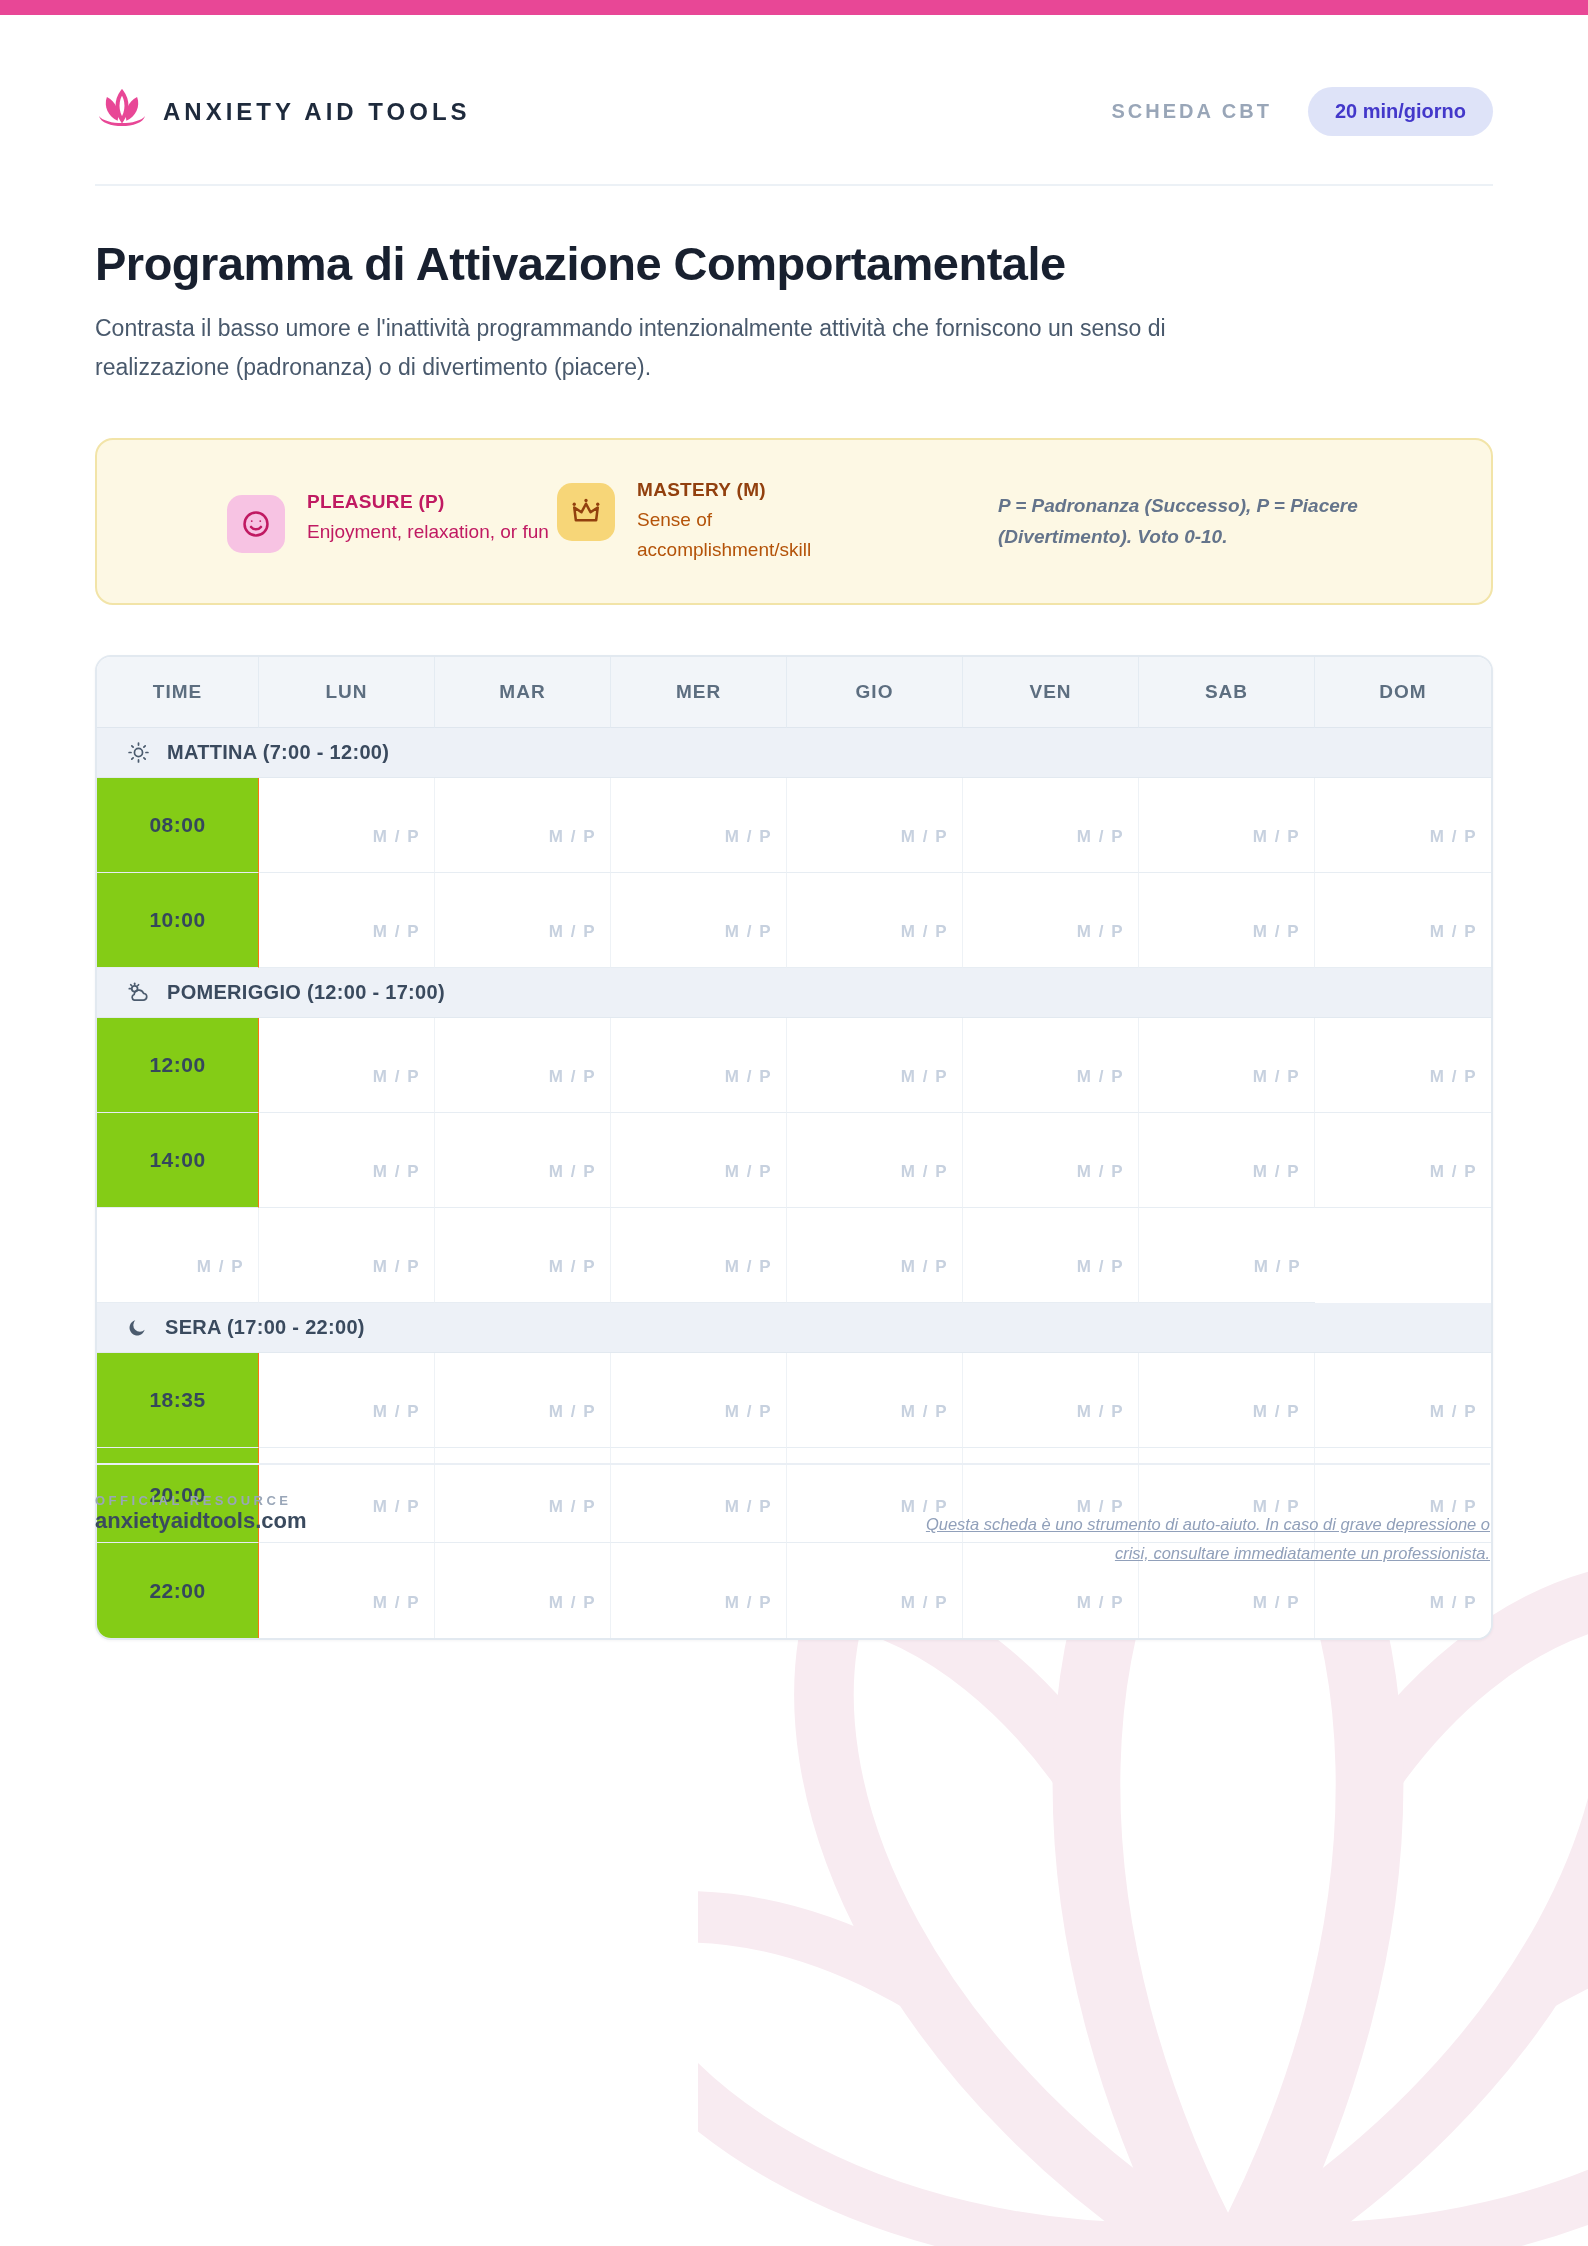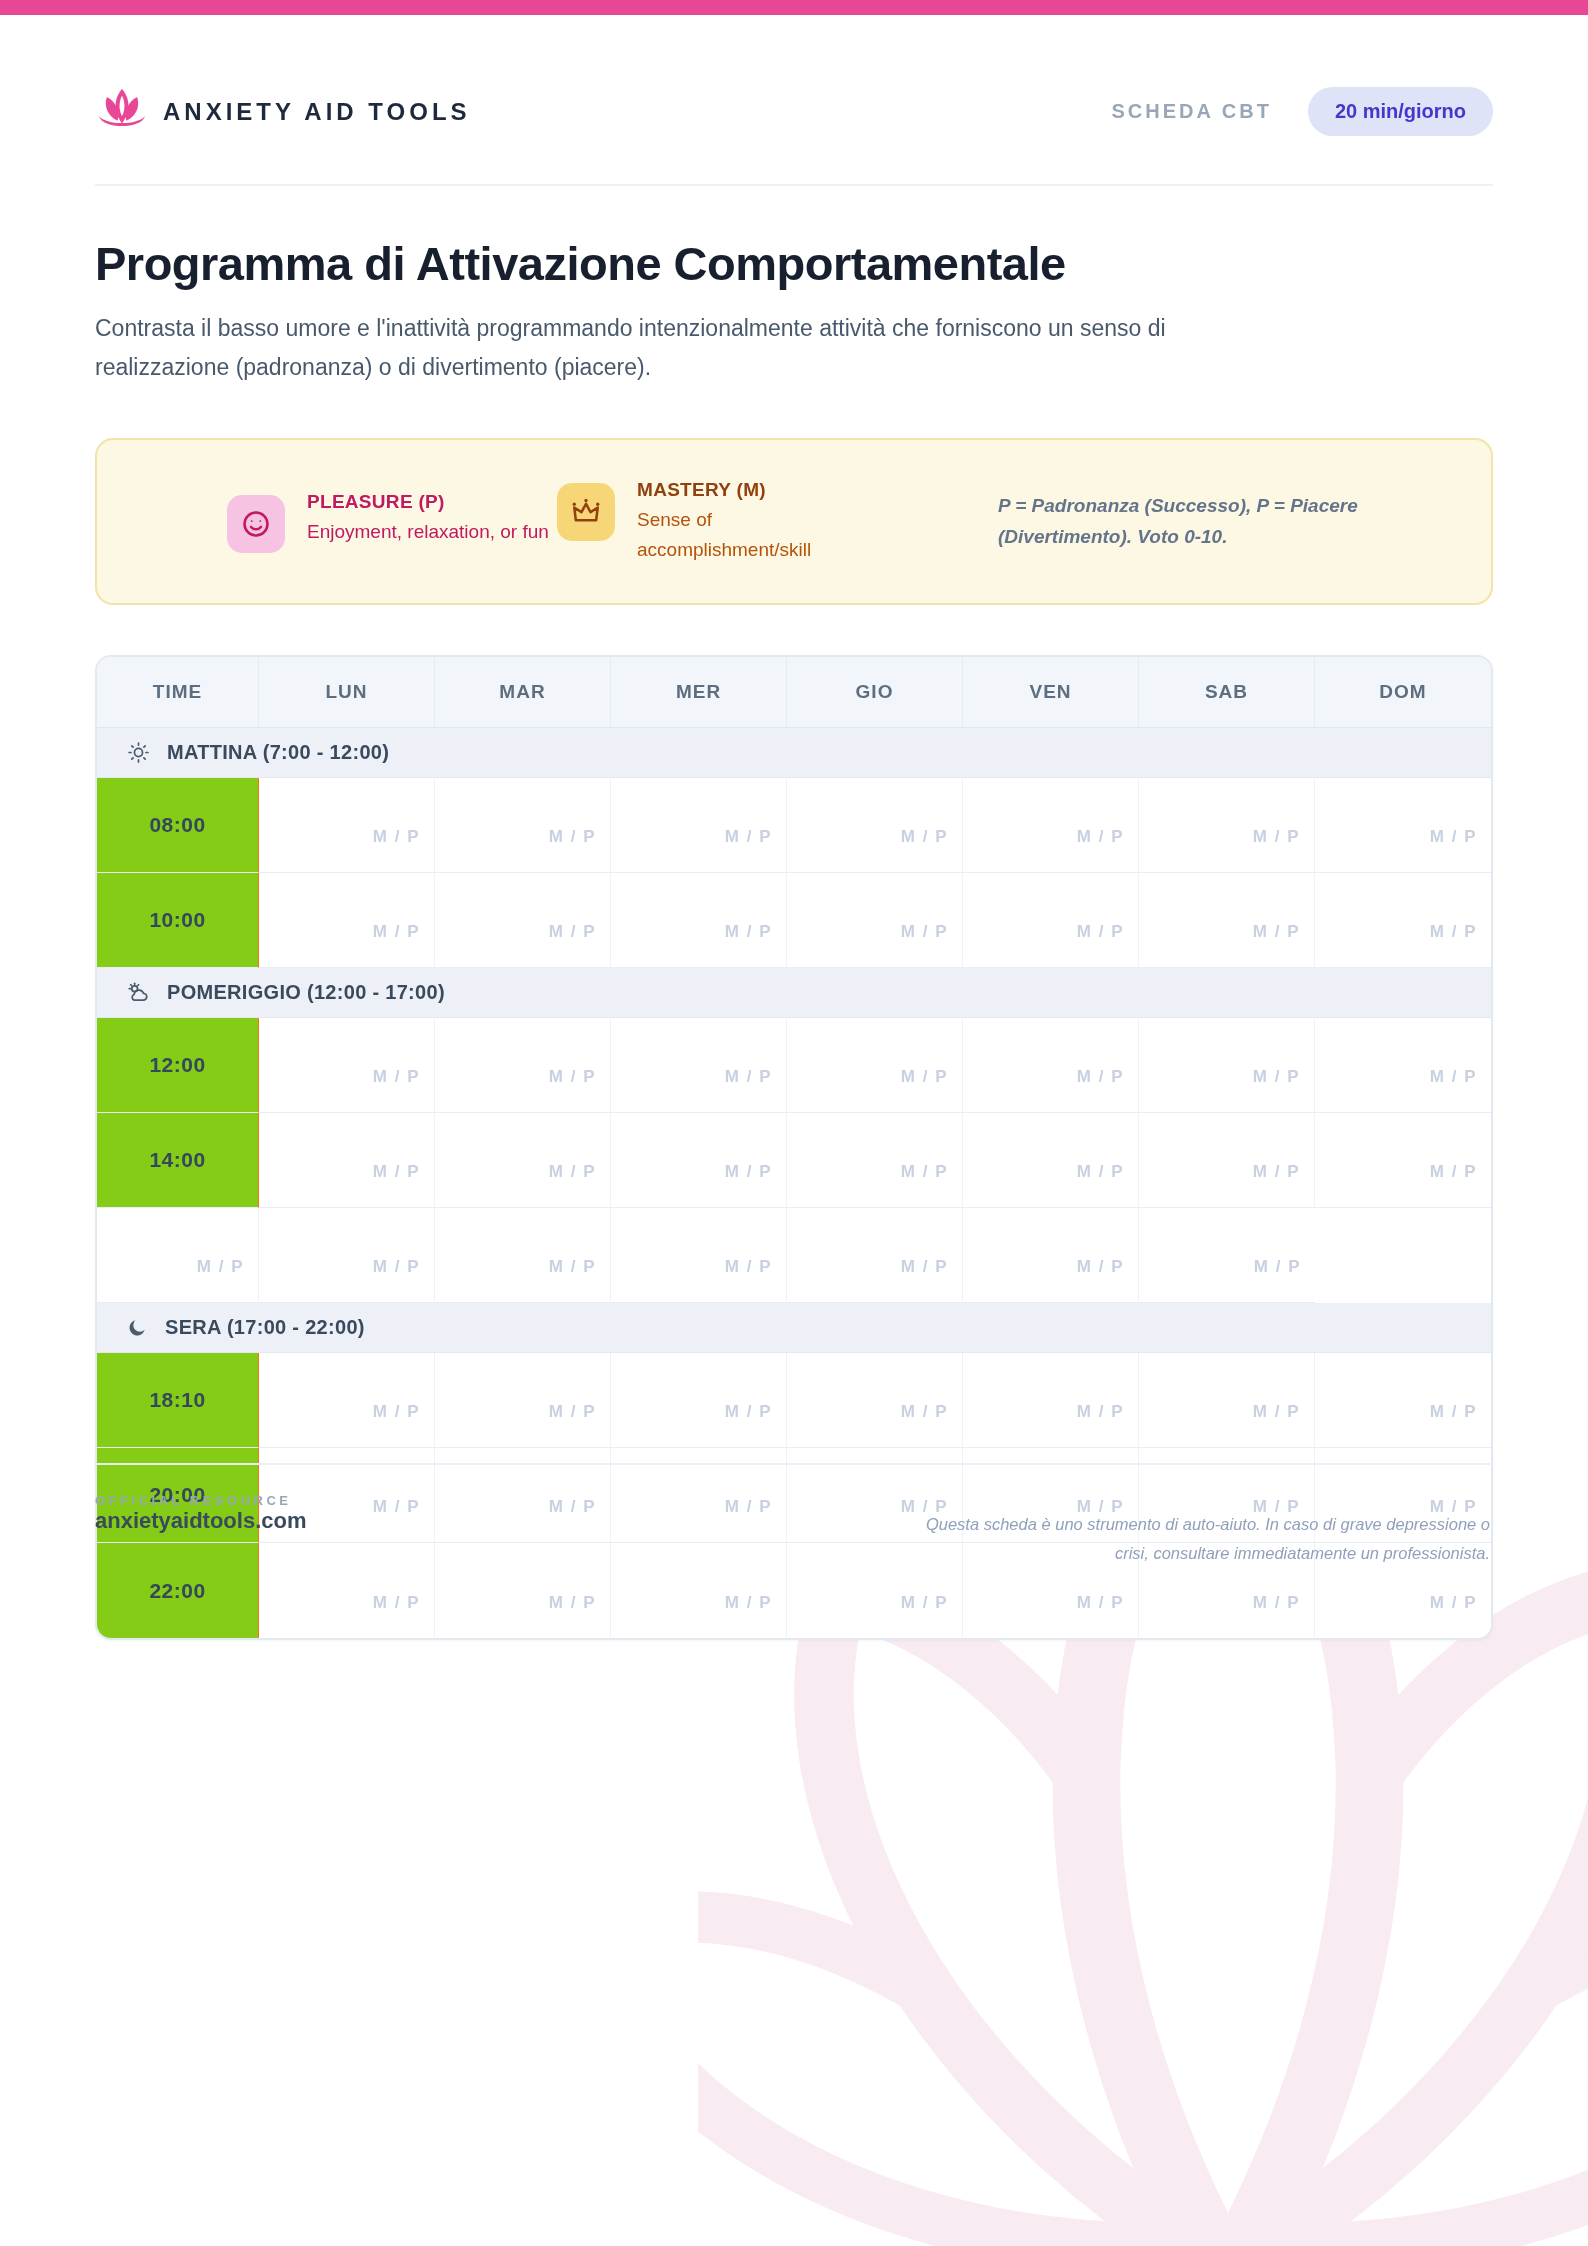--- a/index.html
+++ b/index.html
@@ -86,21 +86,21 @@
   .mp{position:absolute;right:14px;bottom:25px;font-weight:800;font-size:17px;
     color:#c7d1df;letter-spacing:1.5px;}
 
   
   .footer{position:absolute;left:95px;right:98px;bottom:56px;z-index:1;
     border-top:2px solid #eaeff5;padding-top:28px;
     display:flex;justify-content:space-between;align-items:flex-start;}
   .footer-label{font-size:13px;font-weight:800;letter-spacing:3.5px;color:var(--muted);}
   .footer-site{font-size:22px;font-weight:800;color:#3a4a5e;}
   .disclaimer{width:600px;text-align:right;font-size:16.5px;font-style:italic;
-    color:#91a0ba;line-height:1.75;}
+    color:#91a0ba;line-height:1.75;text-decoration:underline;}
 </style>
 </head>
 <body>
 
 <div class="topbar"></div>
 
 <svg class="watermark" width="1060" height="1180" viewBox="0 0 900 1000" aria-hidden="true">
   <defs>
     <path id="petal" d="M0 -300 C118 -195 138 55 0 300 C-138 55 -118 -195 0 -300 Z"></path>
   </defs>
@@ -319,21 +319,21 @@
           <span class="mp">M / P</span>
         </div>
         <div class="sec">
           <span class="sec-icon">
             <svg width="21" height="21" viewBox="0 0 24 24" fill="#4b5b6e">
               <path d="M20.2 14.6 A8.8 8.8 0 1 1 9.4 3.8 a7.2 7.2 0 0 0 10.8 10.8 Z"></path>
             </svg>
           </span>
           <span>SERA (17:00 - 22:00)</span>
         </div>
-        <div class="tcell">18:10</div>
+        <div class="tcell">18:35</div>
         <div class="dcell">
           <span class="mp">M / P</span>
         </div>
         <div class="dcell">
           <span class="mp">M / P</span>
         </div>
         <div class="dcell">
           <span class="mp">M / P</span>
         </div>
         <div class="dcell">

